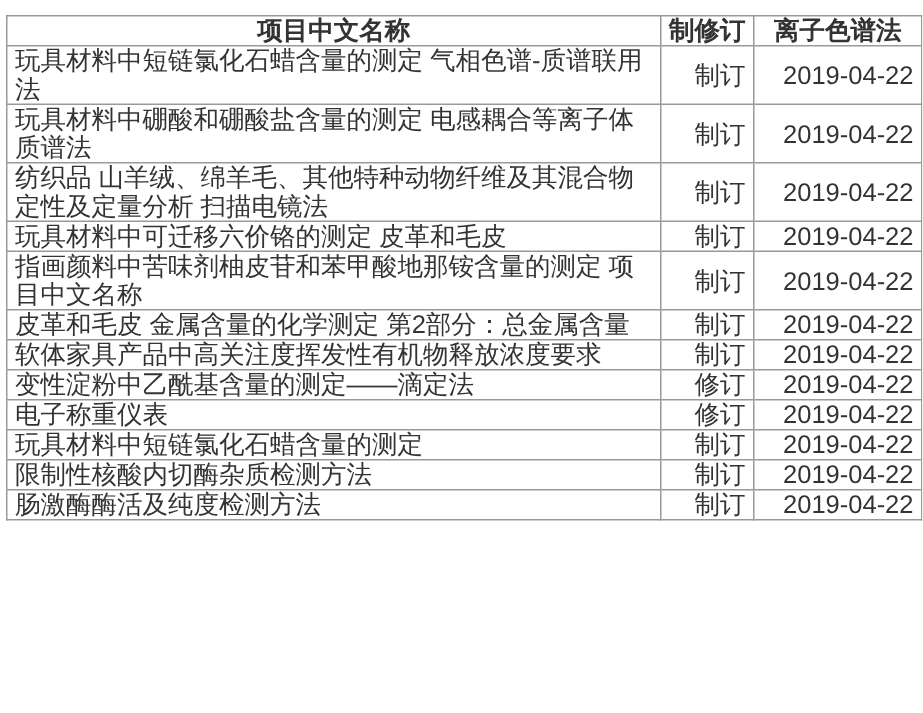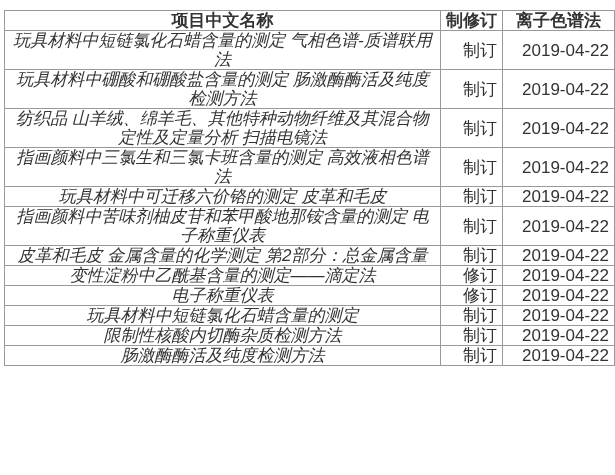--- a/index.html
+++ b/index.html
@@ -41,23 +41,22 @@
   table.standards-table th{
     font-weight:bold;
     color:var(--header-text-color);
     text-align:center;
     height:19px;
   }
   .col-name{width:425px;}
   .col-type{width:51px;}
   .col-deadline{width:101px;}
   td.cell-name{
-    text-align:center;
+    text-align:left;
     height:19px;
-    font-style:italic;
   }
   td.cell-type,
   td.cell-deadline{
     text-align:right;
     white-space:nowrap;
   }
 </style>
 </head>
 <body>
 
@@ -71,56 +70,56 @@
       </tr>
     </thead>
     <tbody id="table-body">
   <tr>
     <td class="cell-name">玩具材料中短链氯化石蜡含量的测定 气相色谱-质谱联用法</td>
     <td class="cell-type">制订</td>
     <td class="cell-deadline">2019-04-22</td>
   </tr>
 
   <tr>
-    <td class="cell-name">玩具材料中硼酸和硼酸盐含量的测定 肠激酶酶活及纯度检测方法</td>
+    <td class="cell-name">玩具材料中硼酸和硼酸盐含量的测定 电感耦合等离子体质谱法</td>
     <td class="cell-type">制订</td>
     <td class="cell-deadline">2019-04-22</td>
   </tr>
 
   <tr>
     <td class="cell-name">纺织品 山羊绒、绵羊毛、其他特种动物纤维及其混合物定性及定量分析 扫描电镜法</td>
     <td class="cell-type">制订</td>
     <td class="cell-deadline">2019-04-22</td>
   </tr>
 
-  <tr>
-    <td class="cell-name">指画颜料中三氯生和三氯卡班含量的测定 高效液相色谱法</td>
-    <td class="cell-type">制订</td>
-    <td class="cell-deadline">2019-04-22</td>
-  </tr>
 
   <tr>
     <td class="cell-name">玩具材料中可迁移六价铬的测定 皮革和毛皮</td>
     <td class="cell-type">制订</td>
     <td class="cell-deadline">2019-04-22</td>
   </tr>
 
   <tr>
-    <td class="cell-name">指画颜料中苦味剂柚皮苷和苯甲酸地那铵含量的测定 电子称重仪表</td>
+    <td class="cell-name">指画颜料中苦味剂柚皮苷和苯甲酸地那铵含量的测定 项目中文名称</td>
     <td class="cell-type">制订</td>
     <td class="cell-deadline">2019-04-22</td>
   </tr>
 
   <tr>
     <td class="cell-name">皮革和毛皮 金属含量的化学测定 第2部分：总金属含量</td>
     <td class="cell-type">制订</td>
     <td class="cell-deadline">2019-04-22</td>
   </tr>
 
 
+  <tr>
+    <td class="cell-name">软体家具产品中高关注度挥发性有机物释放浓度要求</td>
+    <td class="cell-type">制订</td>
+    <td class="cell-deadline">2019-04-22</td>
+  </tr>
 
   <tr>
     <td class="cell-name">变性淀粉中乙酰基含量的测定——滴定法</td>
     <td class="cell-type">修订</td>
     <td class="cell-deadline">2019-04-22</td>
   </tr>
 
   <tr>
     <td class="cell-name">电子称重仪表</td>
     <td class="cell-type">修订</td>

